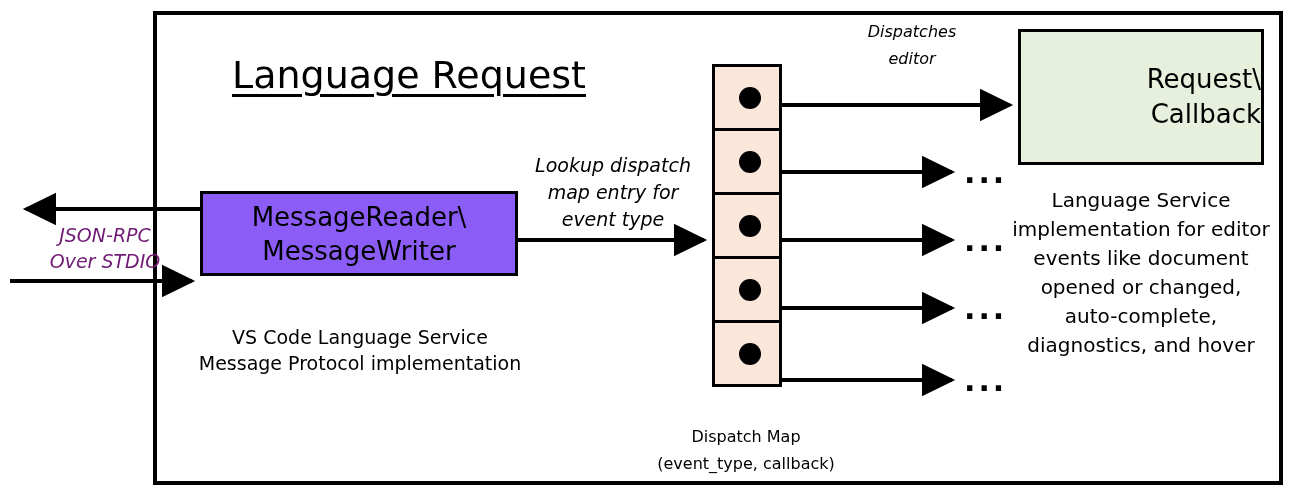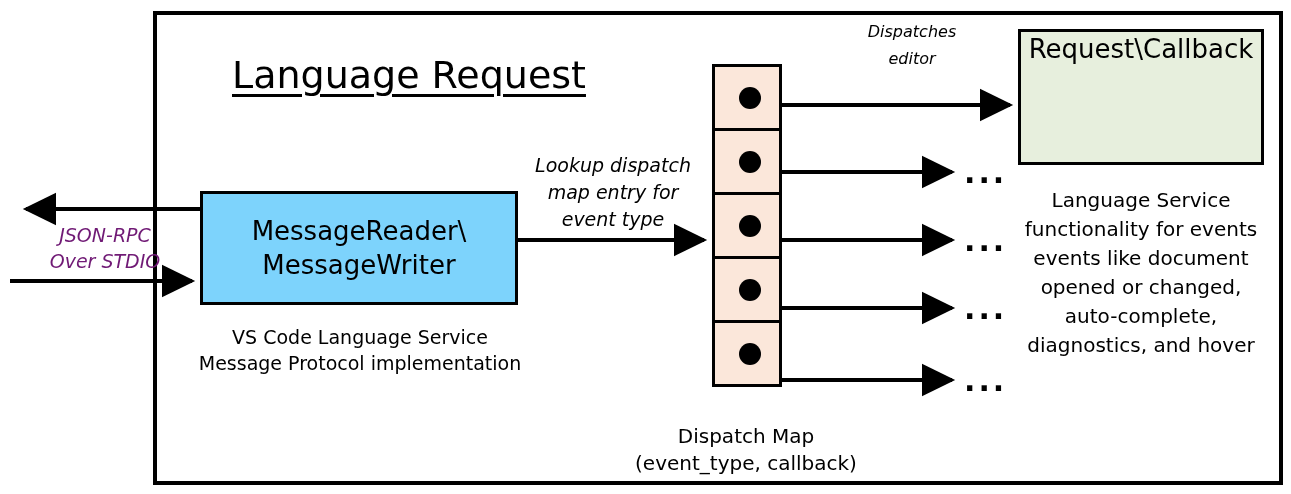--- a/index.html
+++ b/index.html
@@ -42,22 +42,22 @@
     text-decoration-thickness: 3px;
     white-space: nowrap;
   }
 
   
   .mr-box {
     position: absolute;
     left: 200px;
     top: 191px;
     width: 318px;
-    height: 114px;
-    background: #7dd3fc;
+    height: 85px;
+    background: #8b5cf6;
     border: 3px solid #000000;
     box-sizing: border-box;
     display: flex;
     flex-direction: column;
     align-items: center;
     justify-content: center;
   }
   .mr-line {
     font-size: 26px;
     line-height: 34px;
@@ -139,38 +139,38 @@
     height: 22px;
     border-radius: 50%;
     background: #000;
   }
   .dmap-caption {
     position: absolute;
     left: 626px;
     top: 423px;
     width: 240px;
     text-align: center;
-    font-size: 20px;
+    font-size: 16px;
     line-height: 27px;
     color: #000;
   }
 
   
   .cb-box {
     position: absolute;
     left: 1018px;
     top: 29px;
     width: 246px;
     height: 136px;
     background: #E7EFDD;
     border: 3px solid #000;
     box-sizing: border-box;
     display: flex;
-    flex-direction: row;
-    align-items: flex-start;
+    flex-direction: column;
+    align-items: flex-end;
     justify-content: center;
   }
   .cb-line {
     font-size: 26px;
     line-height: 35px;
     color: #000;
     white-space: nowrap;
   }
   .cb-caption {
     position: absolute;
@@ -302,20 +302,20 @@
     <div>(event_type, callback)</div>
   </div>
 
   <div class="cb-box">
     <div class="cb-line">Request\</div>
     <div class="cb-line">Callback</div>
   </div>
 
   <div class="cb-caption">
     <div>Language Service</div>
-    <div>functionality for events</div>
+    <div>implementation for editor</div>
     <div>events like document</div>
     <div>opened or changed,</div>
     <div>auto-complete,</div>
     <div>diagnostics, and hover</div>
   </div>
 
 </div>
 
 </body></html>

